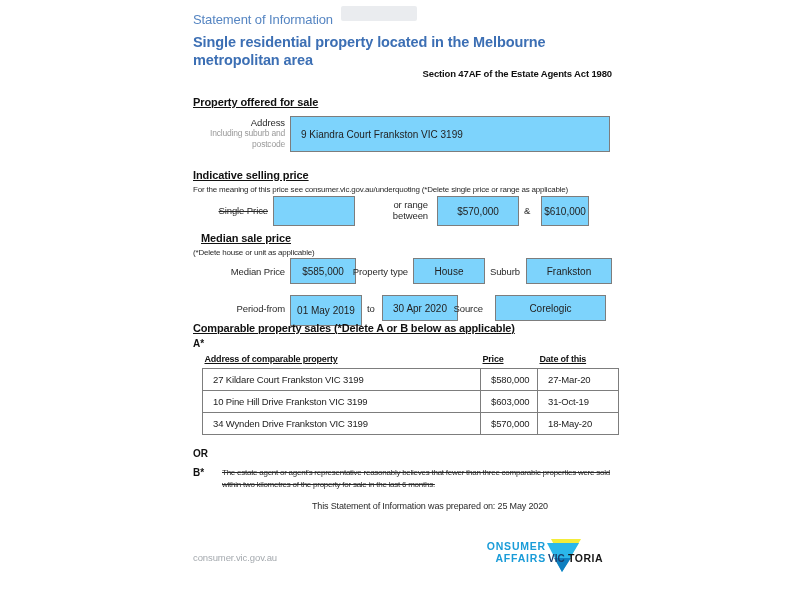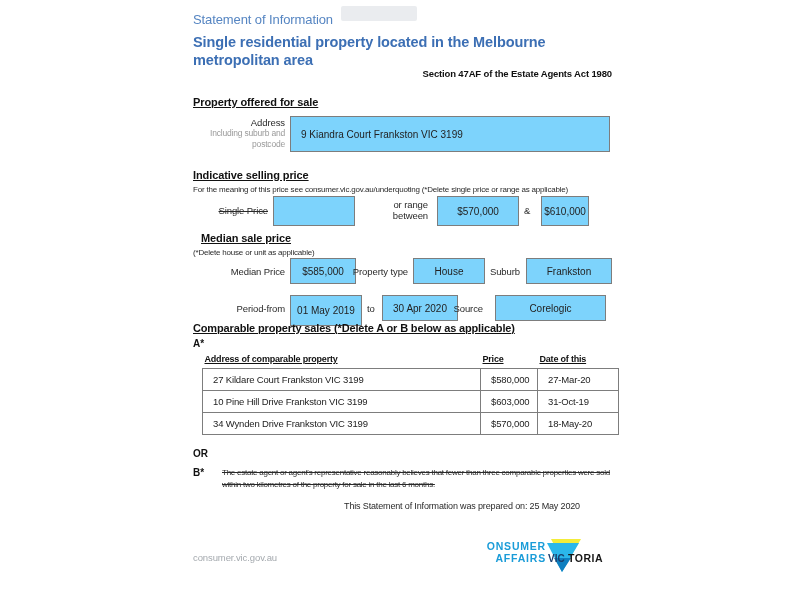--- a/index.html
+++ b/index.html
@@ -119,21 +119,21 @@
         <td>$570,000</td>
         <td>18-May-20</td>
       </tr>
     </tbody>
   </table>
 
   <div class="abs optlbl" style="left:193px;top:448px;">OR</div>
   <div class="abs optlbl" style="left:193px;top:467px;">B*</div>
   <div class="abs para strike" style="left:222px;top:467px;width:394px;">The estate agent or agent's representative reasonably believes that fewer than three comparable properties were sold within two kilometres of the property for sale in the last 6 months.</div>
 
-  <div class="abs" style="left:312px;top:501px;width:300px;text-align:center;font-size:9px;letter-spacing:-0.15px;color:#2a2a2a;">This Statement of Information was prepared on: 25 May 2020</div>
+  <div class="abs" style="left:312px;top:501px;width:300px;text-align:left;font-size:9px;letter-spacing:-0.15px;color:#2a2a2a;">This Statement of Information was prepared on: 25 May 2020</div>
 
   <div class="abs" style="left:193px;top:552px;font-size:9.5px;color:#a4a9ae;letter-spacing:-0.1px;">consumer.vic.gov.au</div>
 
   <div class="abs" style="left:487px;top:536px;width:126px;height:50px;">
     <svg width="126" height="50" viewBox="0 0 126 50">
       <polygon points="64,3 94,3 78,30" fill="#f3ec3a"></polygon>
       <polygon points="60,7 92,7 75,36" fill="#2bb7ea"></polygon>
       <polygon points="67,22 84,22 75,36" fill="#0e7fc0"></polygon>
       <text x="59" y="14" text-anchor="end" font-family="Liberation Sans, sans-serif" font-size="10.5" font-weight="bold" letter-spacing="0.8" fill="#1a9cd8">CONSUMER</text>
       <text x="59" y="26" text-anchor="end" font-family="Liberation Sans, sans-serif" font-size="10.5" font-weight="bold" letter-spacing="0.8" fill="#1a9cd8">AFFAIRS</text>

